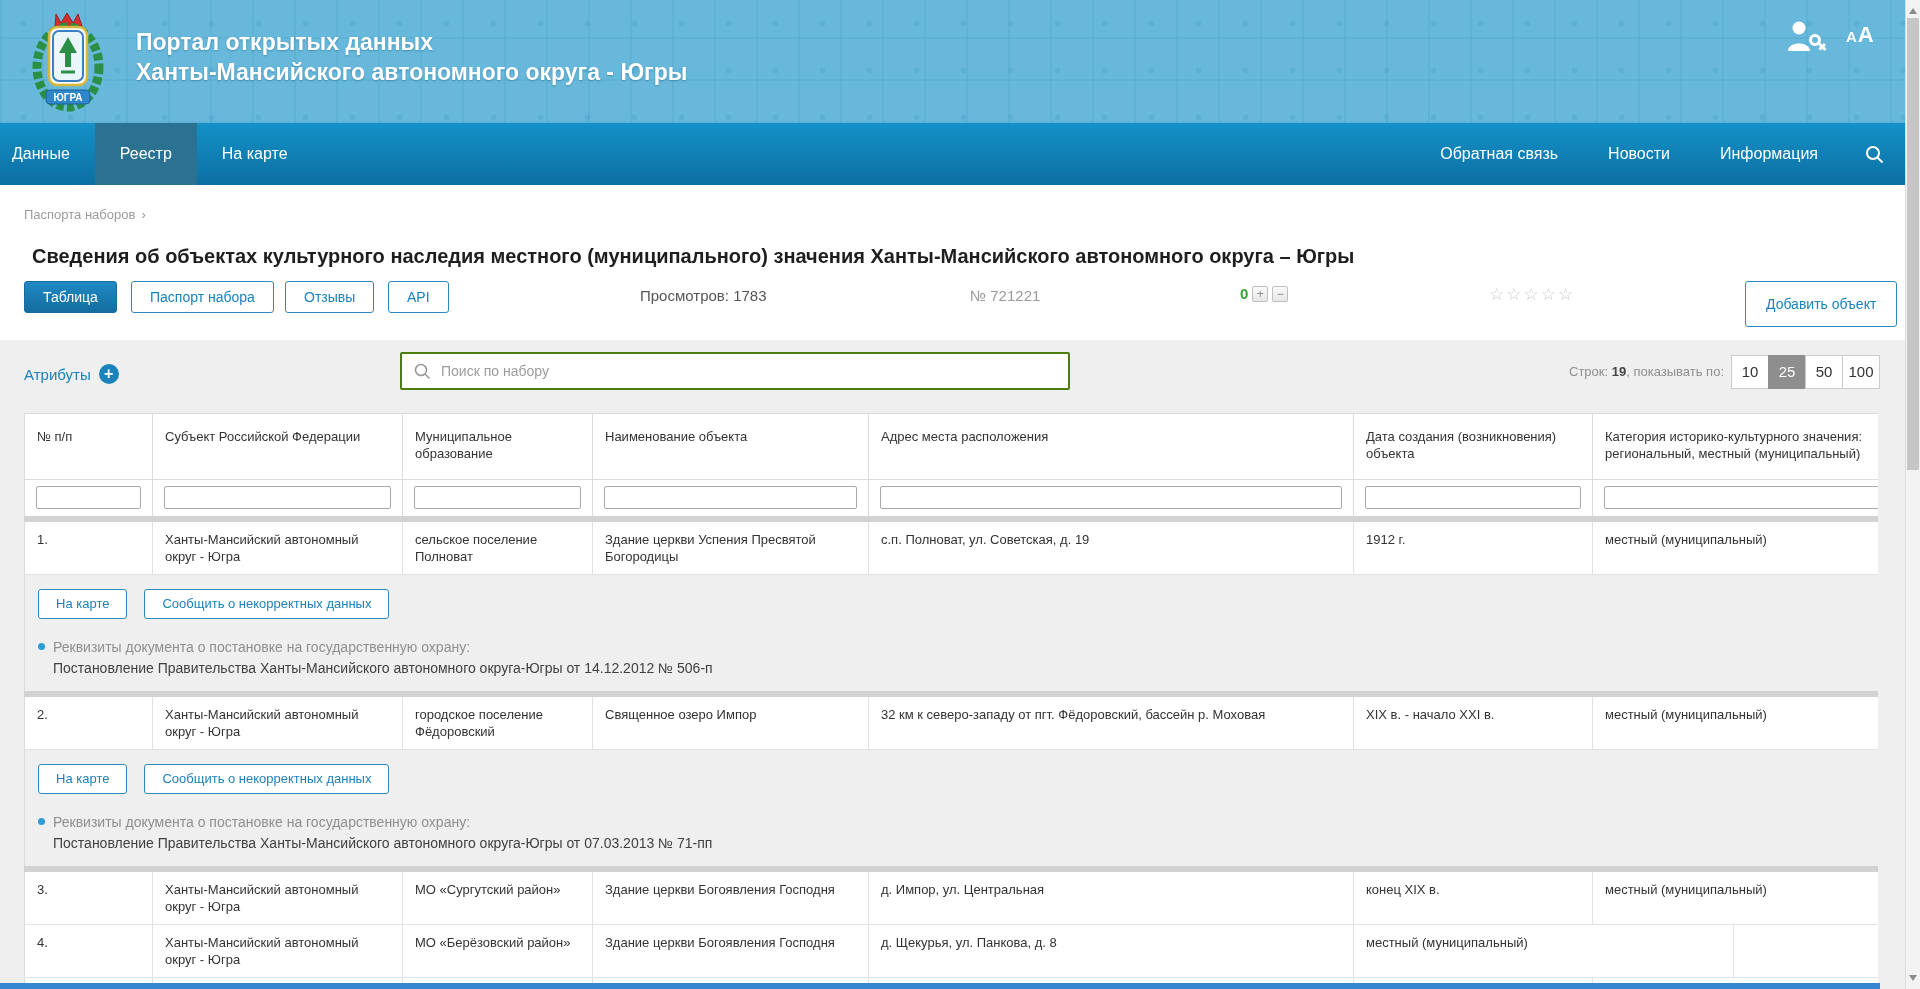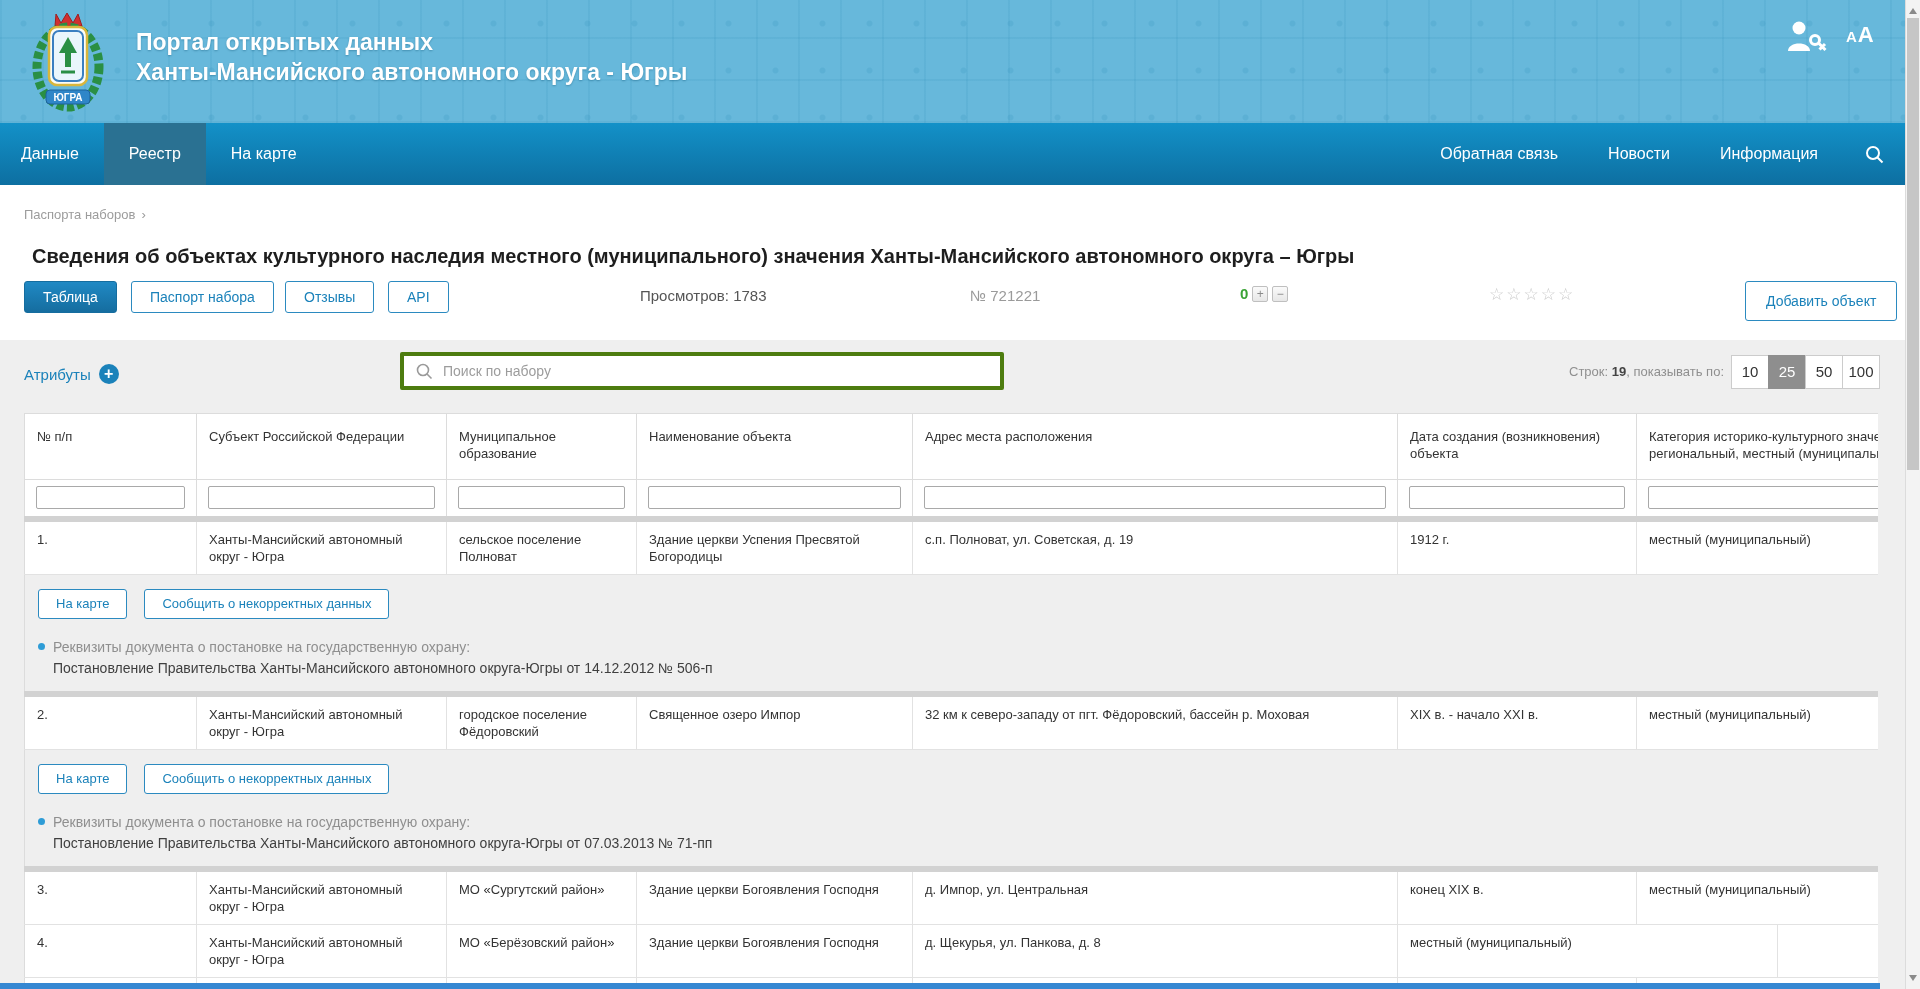--- a/index.html
+++ b/index.html
@@ -19,21 +19,21 @@
     font-size:23px;line-height:30px;text-shadow:0 1px 2px rgba(0,70,100,.35)}
   .top-ico{position:absolute;top:20px;color:#fff}
   .ico-login{left:1786px;width:42px;height:34px}
   .ico-fontsize{left:1846px;top:22px;font-weight:bold;letter-spacing:1px}
   .ico-fontsize .a1{font-size:15px}
   .ico-fontsize .a2{font-size:22px}
 
   
   .mainnav{height:62px;background:linear-gradient(#1391c8,#0d6fa1);display:flex;align-items:stretch}
   .nav-item{display:flex;align-items:center;padding:0 25px;font-size:16px;color:#fff;cursor:pointer}
-  .nav-item.first{padding-left:21px}
+  .nav-item.first{padding-left:12px}
   .nav-item.active{background:#2a7192}
   .nav-spacer{flex:1}
   .nav-search{display:flex;align-items:center;padding:0 22px}
 
   
   .white-sec{position:relative;height:155px;background:#fff}
   .breadcrumb{position:absolute;left:24px;top:22px;font-size:13px;color:#9c9c9c}
   .breadcrumb .sep{margin-left:6px}
   .page-title{position:absolute;left:24px;top:52px;font-size:20px;font-weight:700;color:#1e1e1e;margin:8px}
   .tab-btn{position:absolute;top:96px;height:32px;line-height:30px;box-sizing:border-box;
@@ -42,48 +42,48 @@
   .tab-btn.active{background:linear-gradient(#2089c4,#156d9f);border-color:#156d9f;color:#fff}
   .t1{left:24px}.t2{left:131px}.t3{left:285px}.t4{left:388px}
   .meta-views{position:absolute;left:640px;top:102px;font-size:15px;color:#555}
   .meta-number{position:absolute;left:970px;top:102px;font-size:15px;color:#9a9a9a}
   .meta-votes{position:absolute;left:1240px;top:100px;display:flex;align-items:center}
   .votes-val{color:#3aa335;font-size:15px;font-weight:bold}
   .vote-btn{width:16px;height:16px;margin-left:4px;border:1px solid #bfbfbf;border-radius:2px;
     background:linear-gradient(#fafafa,#e7e7e7);color:#8a8a8a;font-size:12px;line-height:14px;
     text-align:center;cursor:pointer;padding:0;font-family:inherit}
   .meta-stars{position:absolute;left:1489px;top:99px;font-size:17px;letter-spacing:2px;color:#cbcbcb}
-  .add-btn{position:absolute;left:1745px;top:96px;height:40px;box-sizing:border-box;
+  .add-btn{position:absolute;left:1745px;top:96px;height:46px;box-sizing:border-box;
     border:1px solid #2b8ac0;border-radius:3px;background:#fff;color:#1b82ba;
     font-size:14px;padding:0 20px;cursor:pointer;font-family:inherit}
 
   
   .toolbar{position:relative;height:73px}
   .attrs{position:absolute;left:24px;top:24px;display:flex;align-items:center;color:#1b82ba;font-size:15px;cursor:pointer}
   .plus-circle{width:20px;height:20px;margin-left:8px;border-radius:50%;background:#1b82ba;color:#fff;
     font-size:16px;line-height:19px;text-align:center;font-weight:bold}
-  .searchbox{position:absolute;left:400px;top:12px;width:604px;height:38px;box-sizing:border-box;
-    background:#fff;border:4px solid #4d7c0f;border-radius:2px;display:flex;align-items:center}
+  .searchbox{position:absolute;left:400px;top:12px;width:670px;height:38px;box-sizing:border-box;
+    background:#fff;border:2px solid #4d7c0f;border-radius:2px;display:flex;align-items:center}
   .searchbox svg{margin:0 8px 0 12px;flex:none}
   .searchbox input{flex:1;border:none;outline:none;font-size:14px;color:#333;font-family:inherit;background:transparent}
   .searchbox input::placeholder{color:#9c9c9c}
   .rows-info{position:absolute;left:1484px;top:24px;width:240px;text-align:right;font-size:13px;color:#8f8f8f}
   .rows-info b{color:#444}
   .pagesizes{position:absolute;left:1732px;top:15px;display:flex}
   .psize{min-width:38px;height:34px;line-height:32px;box-sizing:border-box;text-align:center;
     background:#fff;border:1px solid #ccc;margin-left:-1px;font-size:15px;color:#333;cursor:pointer;padding:0 4px}
   .psize.active{background:#8e8e8e;border-color:#8e8e8e;color:#fff}
 
   
   .table-clip{margin:0 24px;width:1854px;overflow:hidden}
   .t{width:1971px}
   .t-row{display:flex;background:#fff}
   .t-cell{box-sizing:border-box;border-right:1px solid #dcdcdc;flex:none}
   .t-cell.cfirst{border-left:1px solid #dcdcdc}
-  .c1{width:173px}.c2{width:250px}.c3{width:190px}.c4{width:276px}.c5{width:485px}.c6{width:239px}.c7{width:380px}
+  .c1{width:129px}.c2{width:250px}.c3{width:190px}.c4{width:276px}.c5{width:485px}.c6{width:239px}.c7{width:380px}
   .t-head{min-height:65px;border-top:1px solid #dcdcdc;border-bottom:1px solid #dcdcdc}
   .t-head .t-cell{padding:14px 12px;font-size:13px;line-height:17px;color:#333;white-space:pre-line}
   .t-filter{min-height:36px}
   .t-filter .t-cell{padding:6px 11px;border-right:1px solid #dcdcdc}
   .f-input{width:100%;height:23px;box-sizing:border-box;border:1px solid #a9a9a9;border-radius:2px;
     font-family:inherit;font-size:13px;padding:0 5px;outline:none}
   .thick{height:6px;background:#d2d2d2;width:1971px}
   .t-body{min-height:52px;border-bottom:1px solid #e2e2e2;cursor:pointer}
   .t-body .t-cell{padding:9px 12px;font-size:13px;line-height:17px;color:#333;border-right:1px solid #e2e2e2}
   .exp{background:#efefef;border-left:1px solid #dcdcdc;padding:14px 0 12px 13px;width:1971px;box-sizing:border-box}

